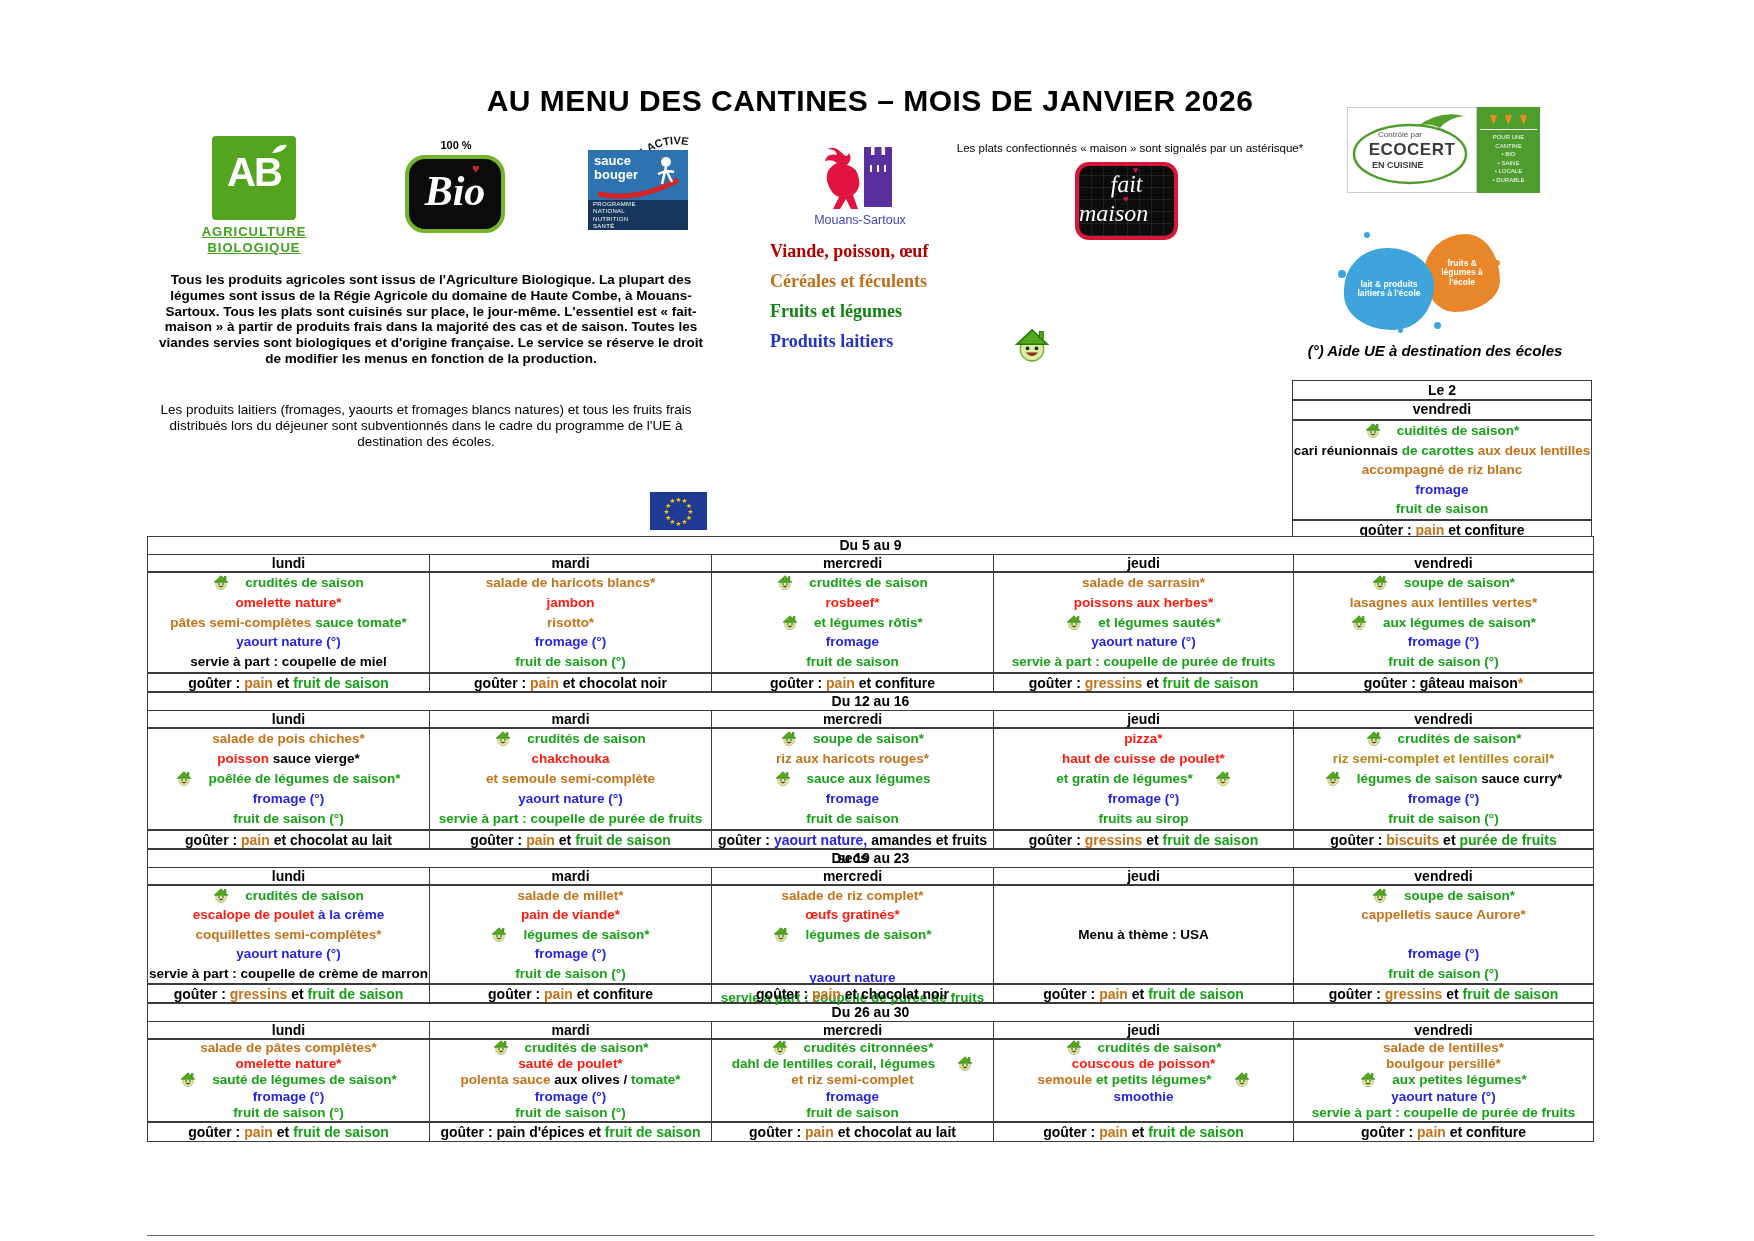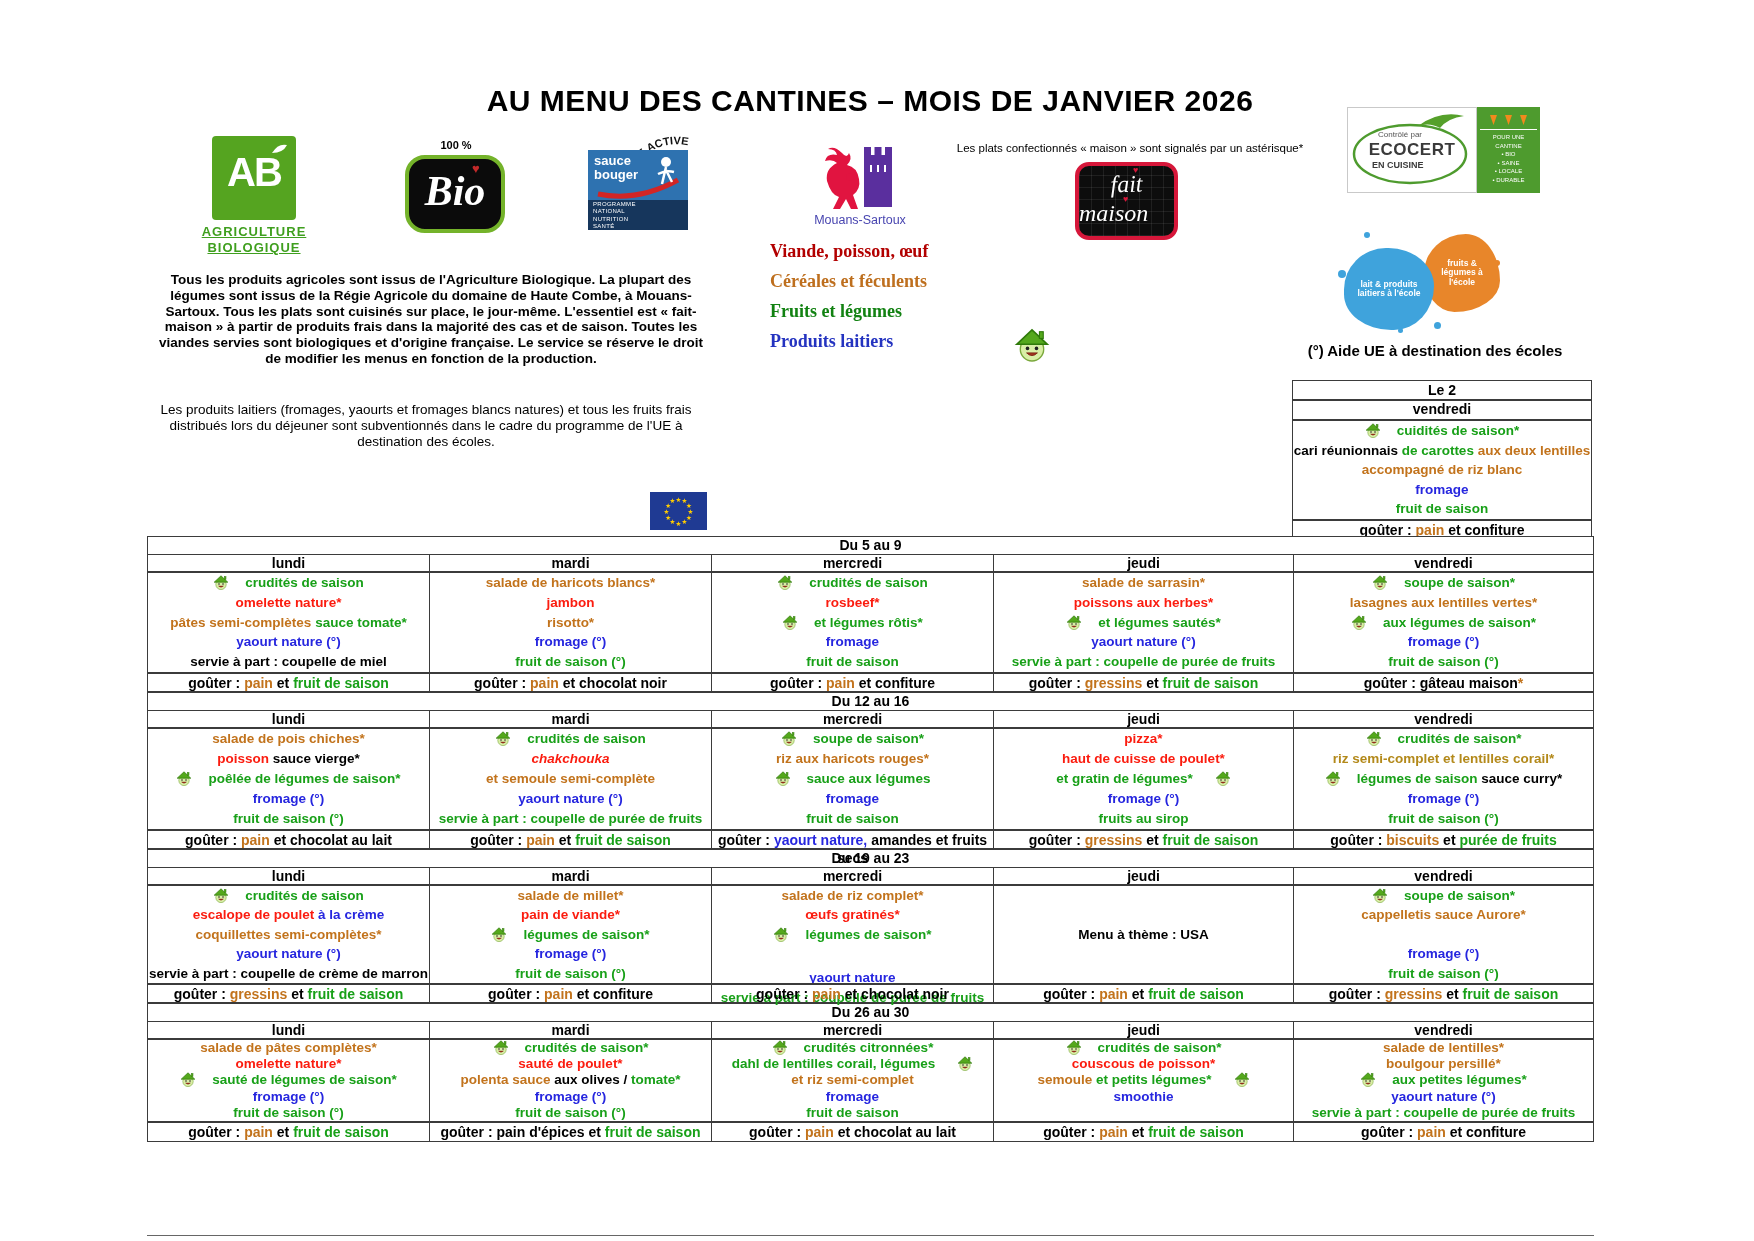--- a/index.html
+++ b/index.html
@@ -56,21 +56,21 @@
   .dot{position:absolute;background:#3fa3dc;border-radius:50%;}
   .odot{position:absolute;background:#e8862a;border-radius:50%;}
   
   .legend{left:770px;top:241px;width:230px;font-family:"Liberation Serif",serif;font-weight:bold;font-size:18px;}
   .legend div{margin-bottom:9px;}
   
   .intro{left:150px;top:272px;width:562px;text-align:center;font-weight:bold;font-size:13.5px;line-height:15.8px;}
   .regie{left:1000px;top:277px;width:312px;text-align:center;font-weight:bold;font-size:13.5px;line-height:15.8px;}
   .regie-house{left:1014px;top:328px;}
   .dairy{left:157px;top:402px;width:538px;text-align:center;font-size:13.5px;line-height:16px;}
-  .ue-note{left:1295px;top:342px;width:280px;text-align:center;font-weight:bold;font-size:15px;}
+  .ue-note{left:1295px;top:342px;width:280px;text-align:center;font-weight:bold;font-size:15px;font-style:italic;}
   .eu-flag{left:650px;top:492px;}
   
   .le2{left:1292px;top:380px;width:300px;border:1px solid #3b3b3b;box-sizing:border-box;background:#fff;}
   .weeks{left:147px;top:536px;width:1447px;}
   .wtable{border:1px solid #3b3b3b;box-sizing:border-box;background:#fff;}
   .tband{height:17px;line-height:17px;text-align:center;font-weight:bold;font-size:14px;border-bottom:1px solid #3b3b3b;}
   .trow{display:flex;}
   .thead .tcell{height:18px;line-height:17px;font-weight:bold;font-size:14px;border-bottom:2px solid #3b3b3b;}
   .tcell{box-sizing:border-box;text-align:center;border-left:1px solid #3b3b3b;overflow:visible;}
   .tcell:first-child{border-left:none;}
@@ -391,21 +391,21 @@
           </div>
           <div class="tcell" style="width: 282px; height: 100px;">
             <div class="mline" style="height: 20px; line-height: 20px;"><span class="house hl"><svg width="16" height="15" viewBox="0 0 16 15">
                   <circle cx="8" cy="9.4" r="5.2" fill="#d9efa6" stroke="#7aa83c" stroke-width="0.6"></circle>
                   <path d="M1.2 7.2 L8 0.8 L14.8 7.2 Z" fill="#54a81c" stroke="#2f7a0a" stroke-width="0.7"></path>
                   <rect x="11.3" y="1.6" width="1.7" height="3" fill="#54a81c" stroke="#2f7a0a" stroke-width="0.5"></rect>
                   <circle cx="6" cy="9" r="0.8" fill="#222"></circle>
                   <circle cx="10" cy="9" r="0.8" fill="#222"></circle>
                   <path d="M5.6 11 Q8 13.4 10.4 11 Z" fill="#a33320" stroke="#7c2414" stroke-width="0.4"></path>
                 </svg></span><span style="color: rgb(24, 160, 24);">crudités de saison</span></div>
-            <div class="mline" style="height: 20px; line-height: 20px; font-style: italic;"><span style="color: rgb(251, 28, 15);">chakchouka</span></div>
+            <div class="mline" style="height: 20px; line-height: 20px;"><span style="color: rgb(251, 28, 15);">chakchouka</span></div>
             <div class="mline" style="height: 20px; line-height: 20px;"><span style="color: rgb(194, 115, 28);">et semoule semi-complète</span></div>
             <div class="mline" style="height: 20px; line-height: 20px;"><span style="color: rgb(38, 38, 223);">yaourt nature (°)</span></div>
             <div class="mline" style="height: 20px; line-height: 20px;"><span style="color: rgb(24, 160, 24);">servie à part : coupelle de purée de fruits</span></div>
           </div>
           <div class="tcell" style="width: 282px; height: 100px;">
             <div class="mline" style="height: 20px; line-height: 20px;"><span class="house hl"><svg width="16" height="15" viewBox="0 0 16 15">
                   <circle cx="8" cy="9.4" r="5.2" fill="#d9efa6" stroke="#7aa83c" stroke-width="0.6"></circle>
                   <path d="M1.2 7.2 L8 0.8 L14.8 7.2 Z" fill="#54a81c" stroke="#2f7a0a" stroke-width="0.7"></path>
                   <rect x="11.3" y="1.6" width="1.7" height="3" fill="#54a81c" stroke="#2f7a0a" stroke-width="0.5"></rect>
                   <circle cx="6" cy="9" r="0.8" fill="#222"></circle>

